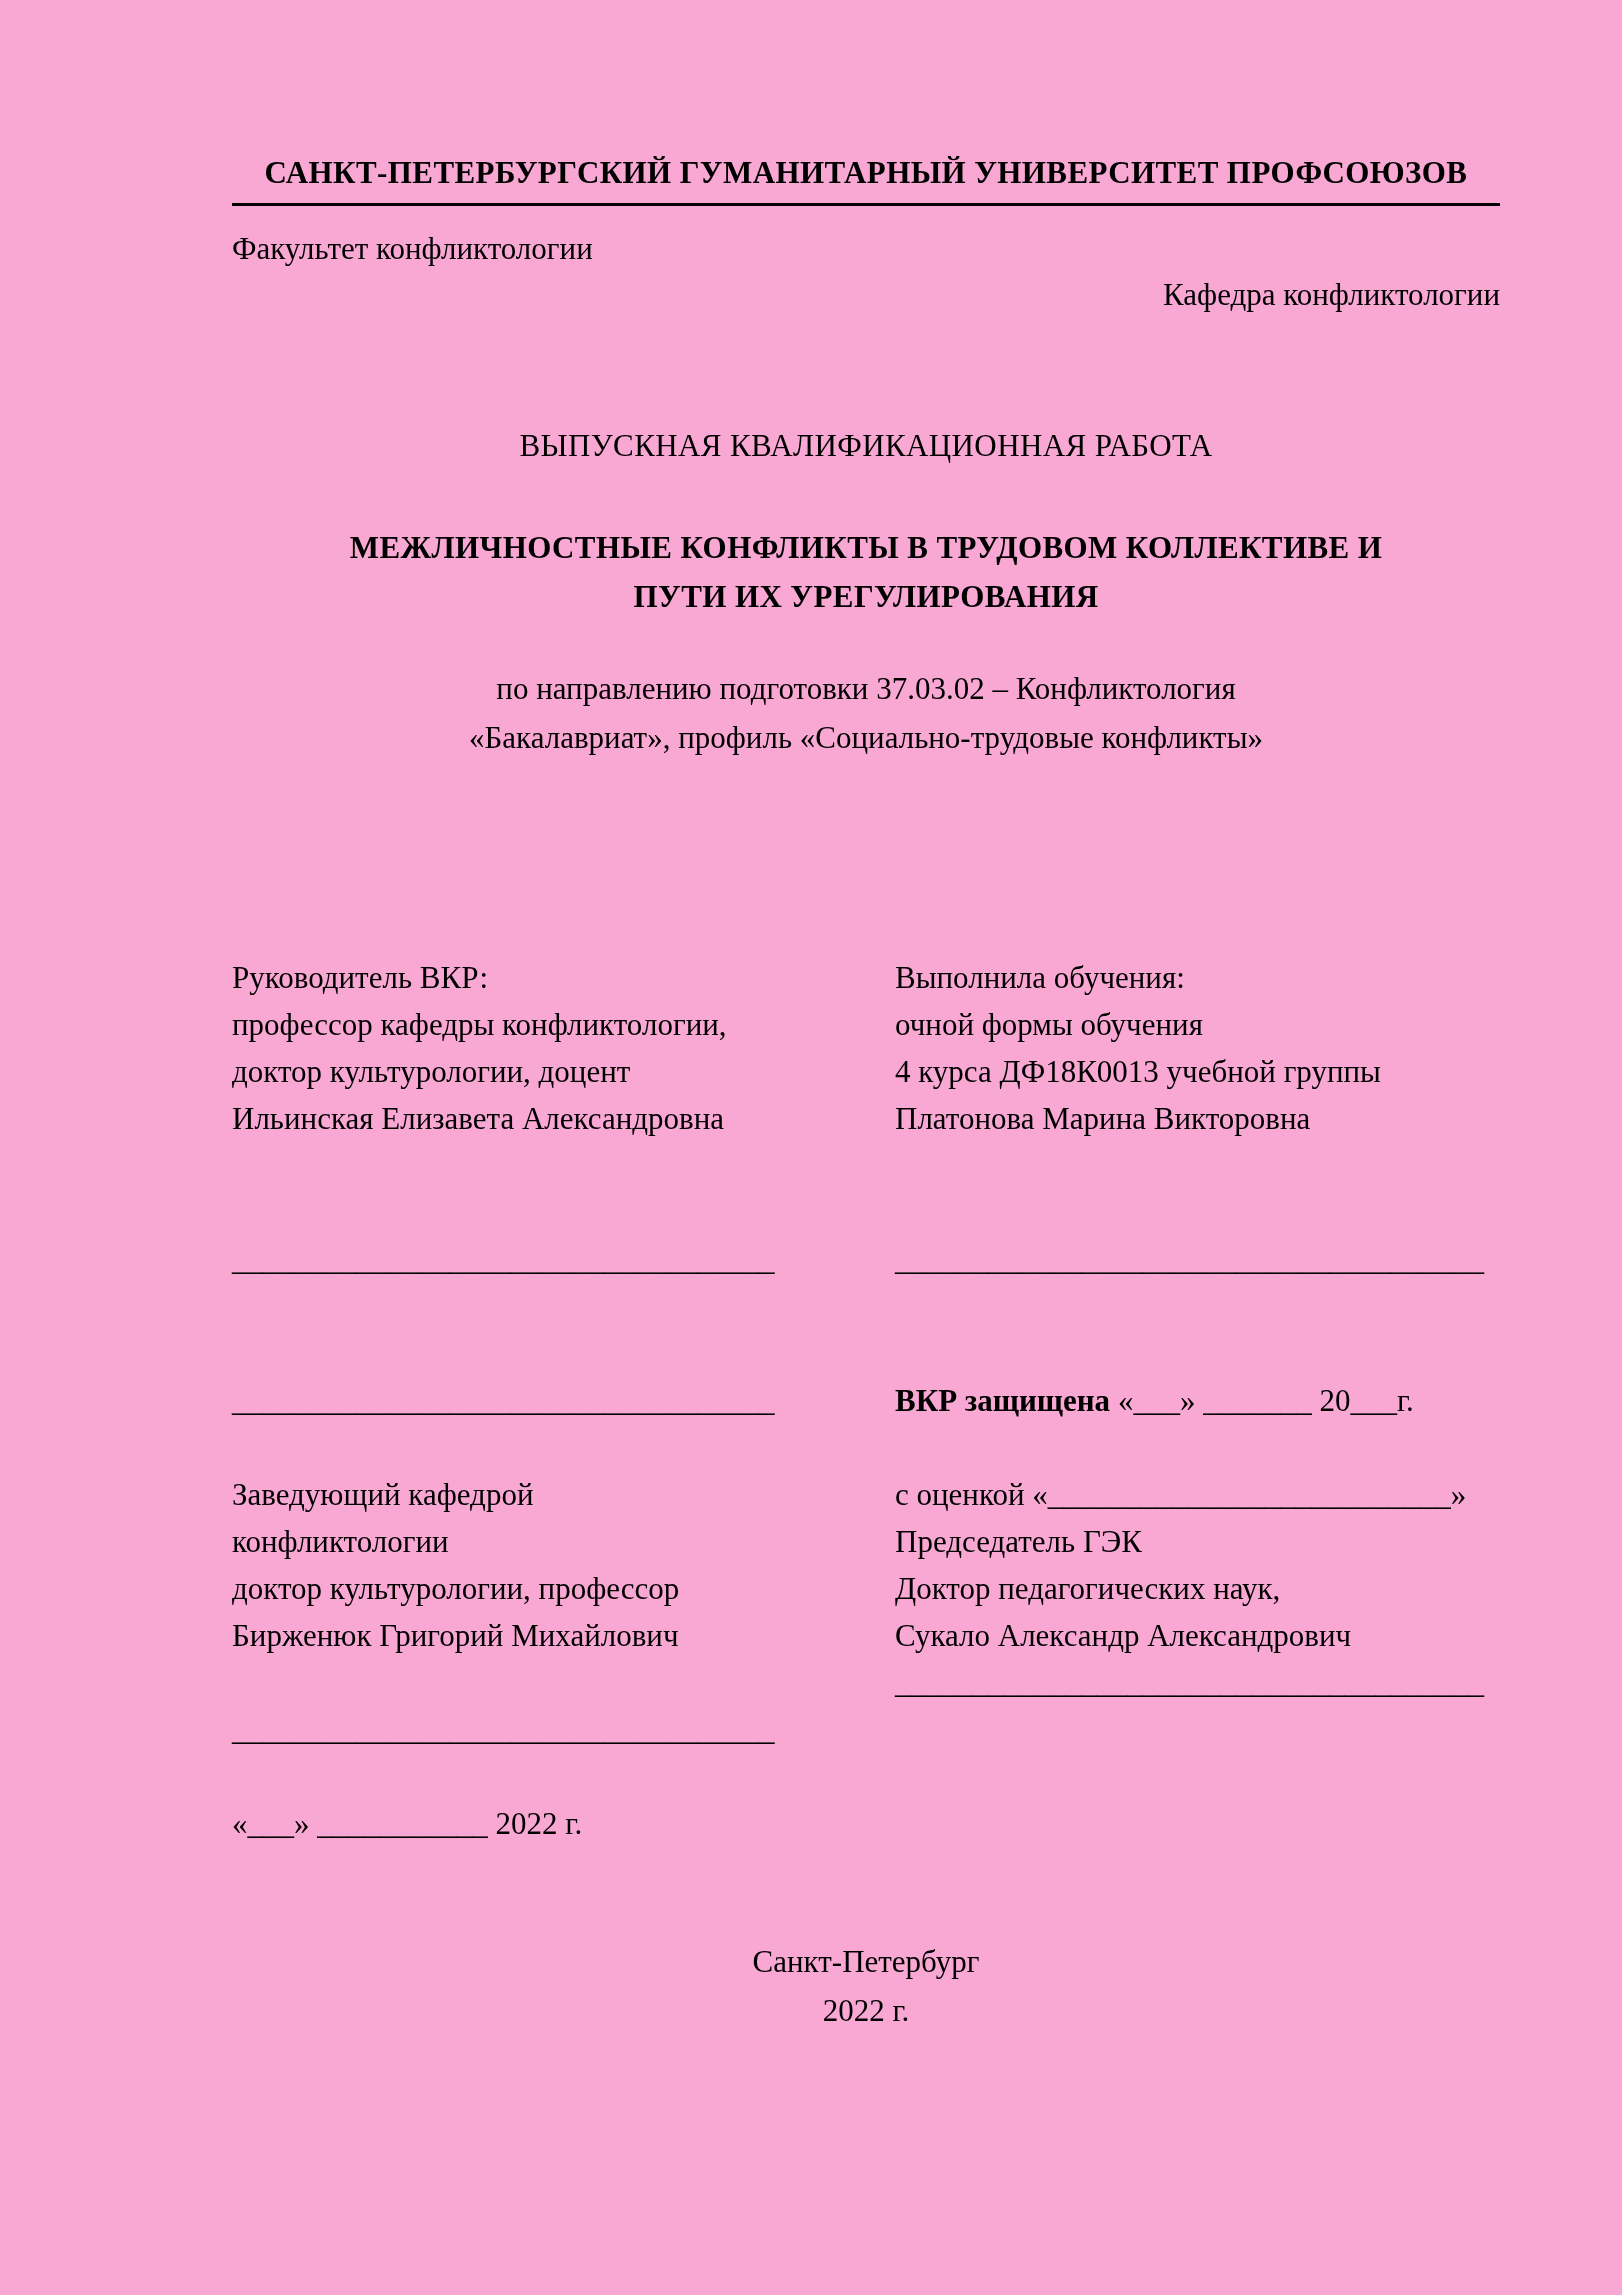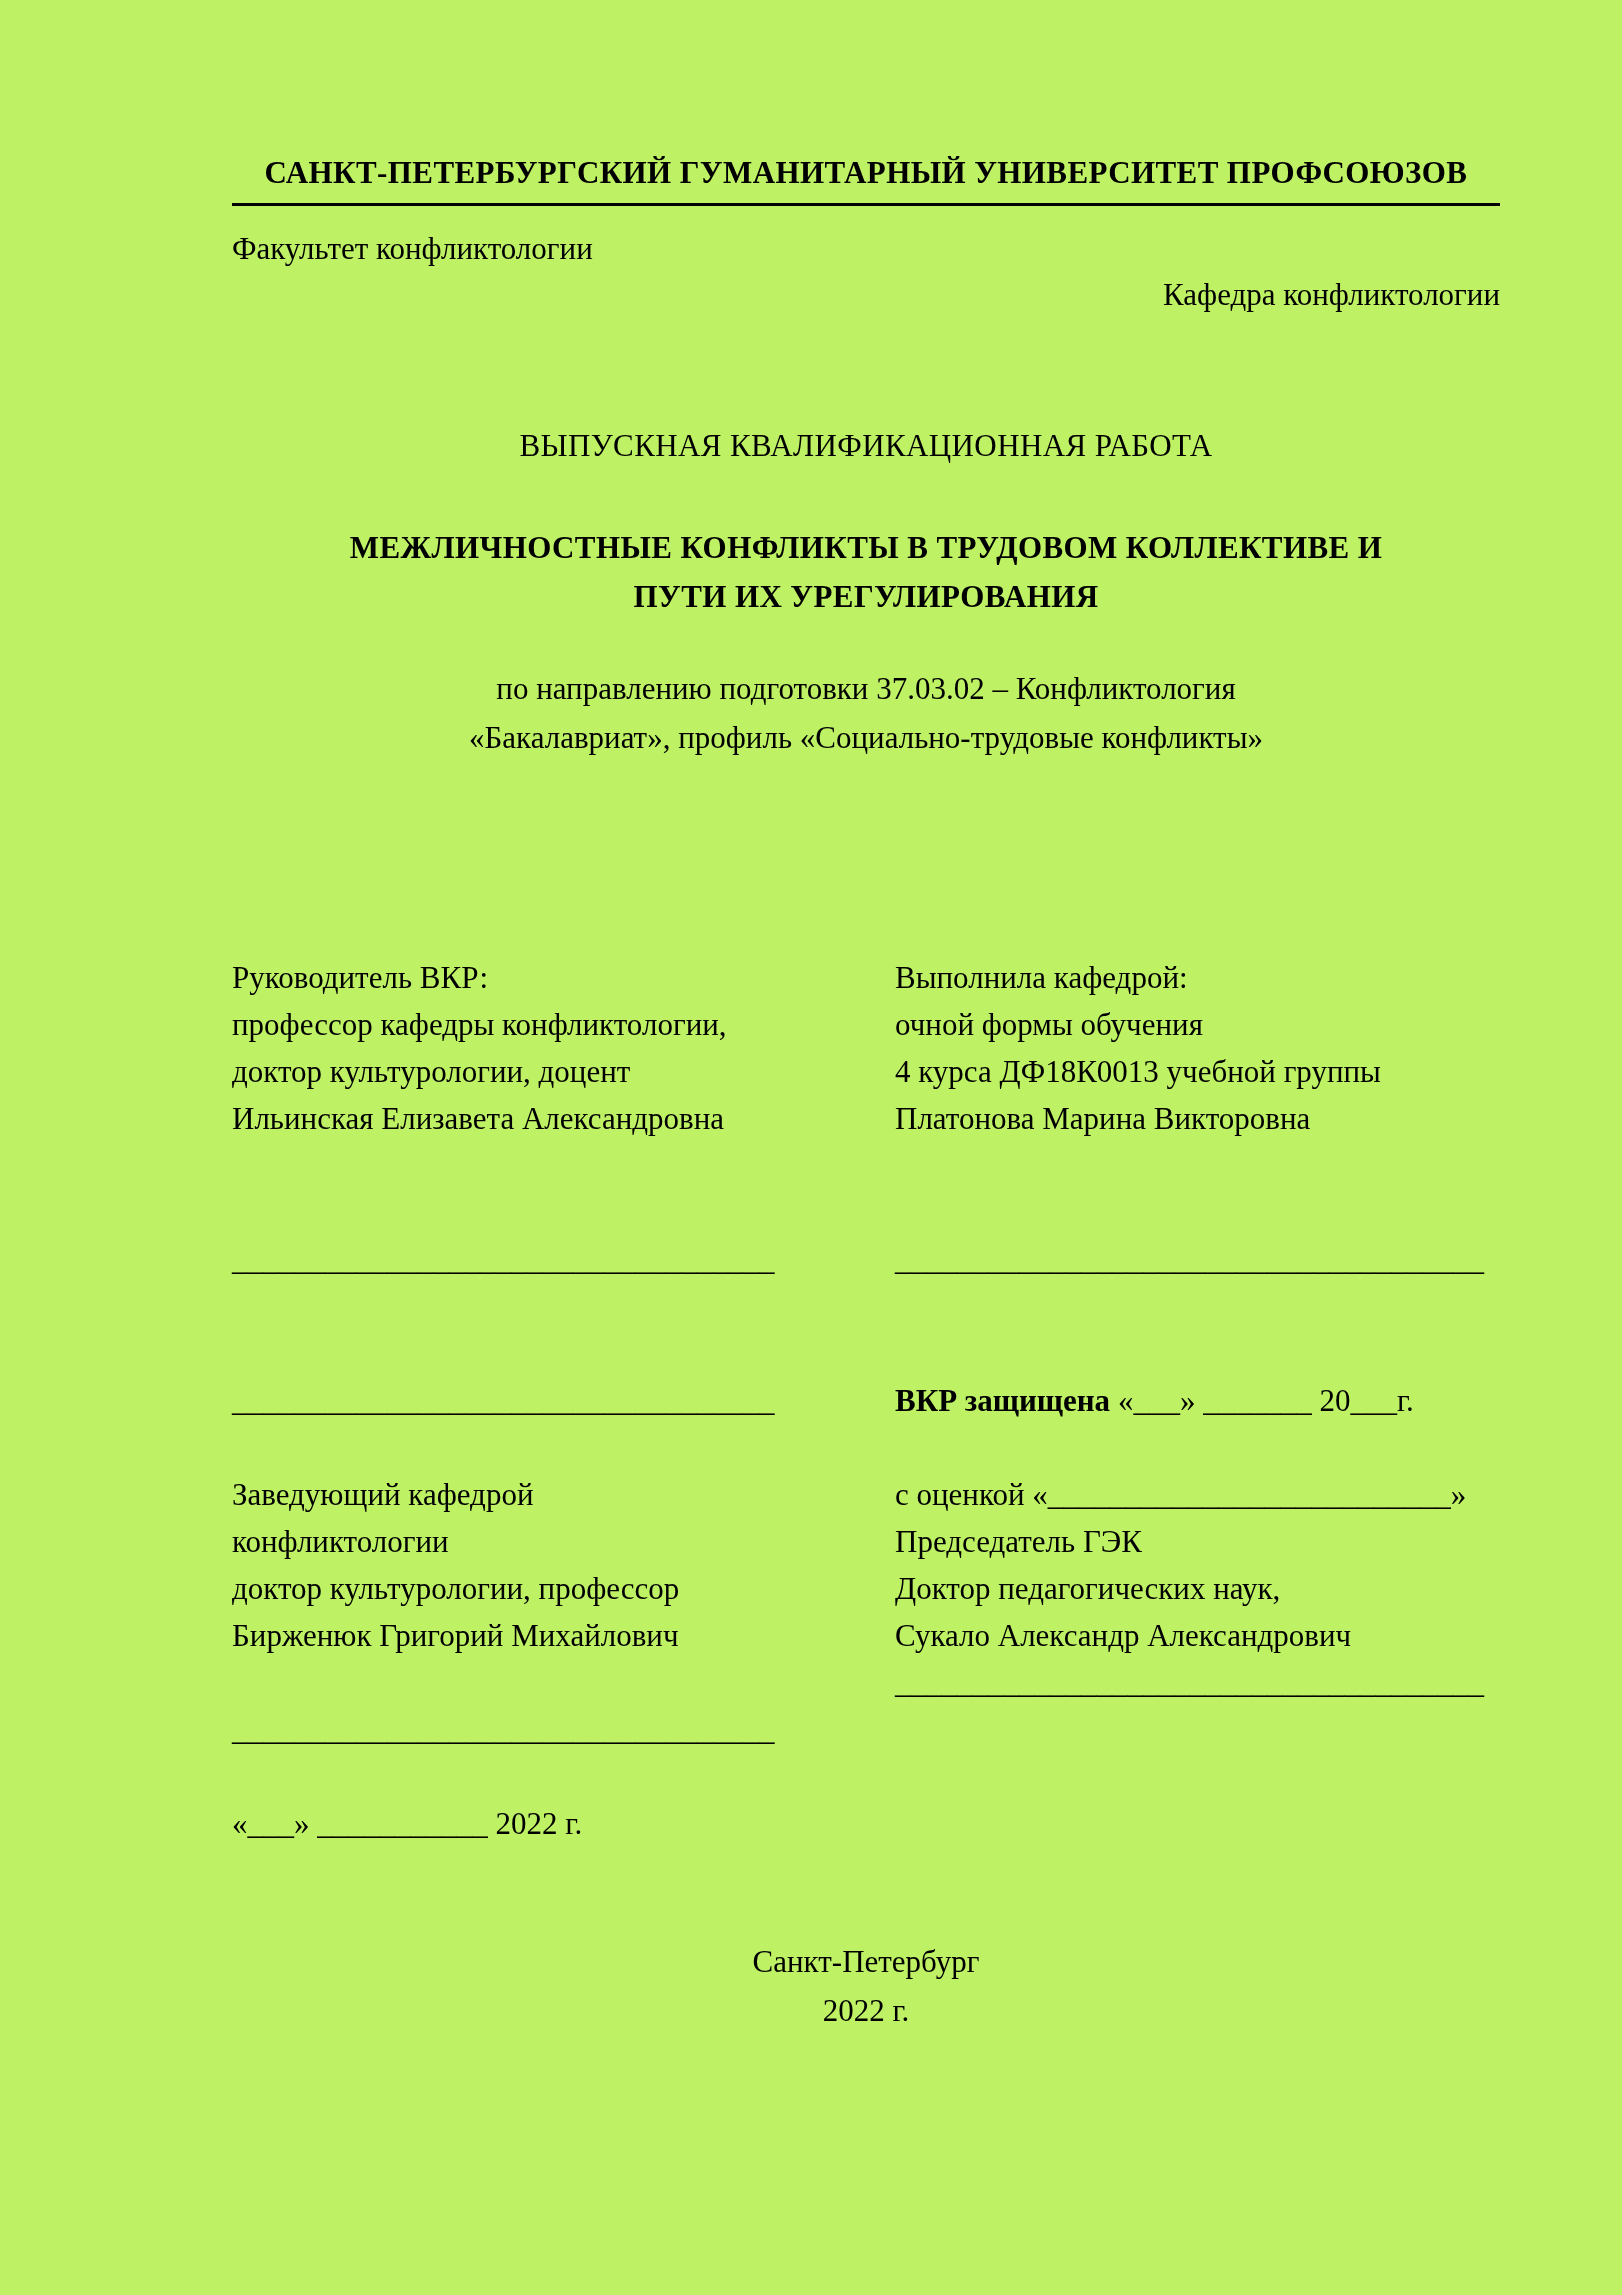--- a/index.html
+++ b/index.html
@@ -4,21 +4,21 @@
 <style>
   html, body {
     margin: 0;
     padding: 0;
     background: #ffffff;
   }
   .page {
     position: relative;
     width: 1623px;
     height: 2295px;
-    background: #bef264;
+    background: #f9a8d4;
     color: #000000;
     font-family: "Liberation Serif", "DejaVu Serif", serif;
     font-size: 31px;
     overflow: hidden;
   }
   .content {
     position: absolute;
     left: 232px;
     top: 153px;
     width: 1268px;
@@ -128,21 +128,21 @@
         <div class="line">конфликтологии</div>
         <div class="line">доктор культурологии, профессор</div>
         <div class="line">Бирженюк Григорий Михайлович</div>
         <div class="line"></div>
         <div class="line">___________________________________</div>
         <div class="line"></div>
         <div class="line">«___» ___________ 2022 г.</div>
       </div>
 
       <div class="col-right">
-        <div class="line">Выполнила кафедрой:</div>
+        <div class="line">Выполнила обучения:</div>
         <div class="line">очной формы обучения</div>
         <div class="line">4 курса ДФ18К0013 учебной группы</div>
         <div class="line">Платонова Марина Викторовна</div>
         <div class="line"></div>
         <div class="line"></div>
         <div class="line">______________________________________</div>
         <div class="line"></div>
         <div class="line"></div>
         <div class="line"><span class="bold">ВКР защищена</span><span> «___» _______ 20___г.</span></div>
         <div class="line"></div>

